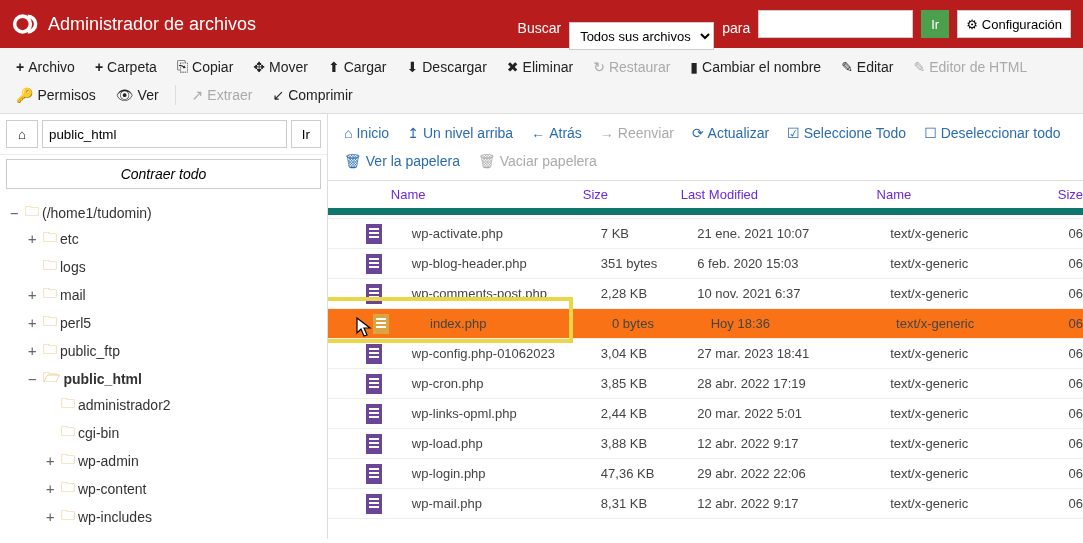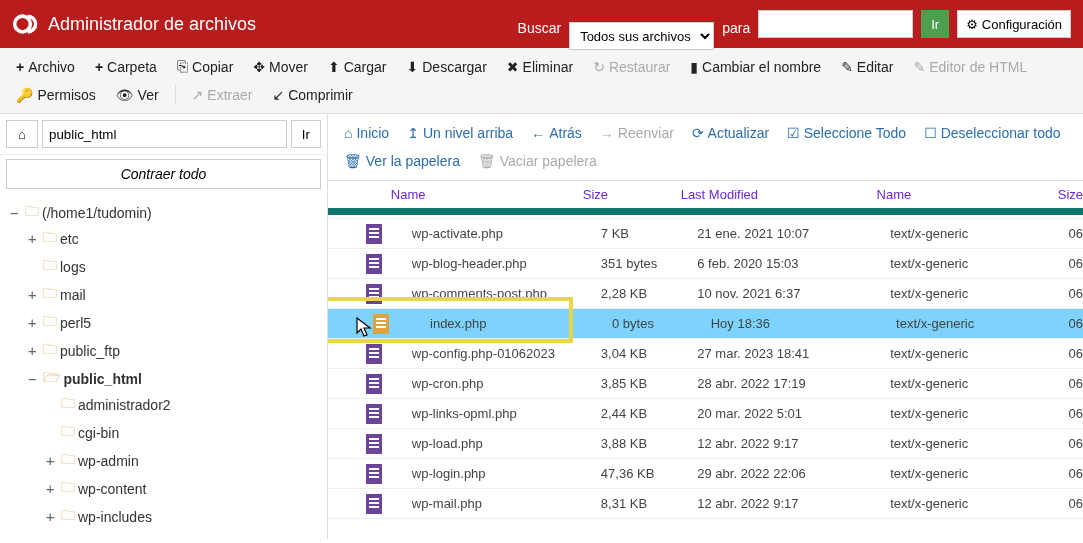--- a/index.html
+++ b/index.html
@@ -41,21 +41,21 @@
 .file-header { display: flex; border-bottom: 7px solid #0f766e; background: #fff; font-size: 13px; color: #6d28d9; padding: 6px 0; }
 .fh-check { width: 35px; }
 .fh-icon { width: 25px; }
 .fh-name { width: 200px; padding-left: 4px; cursor: pointer; }
 .fh-size { width: 100px; cursor: pointer; }
 .fh-mod { width: 200px; cursor: pointer; }
 .fh-type { width: 185px; cursor: pointer; }
 .fh-perm { flex: 1; cursor: pointer; }
 .file-list { overflow-y: auto; flex: 1; position: relative; }
 .file-row { display: flex; align-items: center; border-bottom: 1px solid #eee; height: 30px; font-size: 13px; color: #444; }
-.file-row.selected { background: #7dd3fc; gap: 12px; }
+.file-row.selected { background: #f97316; gap: 12px; }
 .fr-check { width: 35px; display:flex; justify-content:center; }
 .fr-icon { width: 25px; display: flex; justify-content: center; }
 .fr-name { width: 200px; padding-left: 4px; overflow: hidden; text-overflow: ellipsis; white-space: nowrap; margin-left: 22px; }
 .fr-size { width: 100px; }
 .fr-mod { width: 200px; }
 .fr-type { width: 185px; }
 .fr-perm { flex: 1; }
 .doc-icon { width: 16px; height: 20px; background: #6b4696; position: relative; }
 .doc-icon::before { content: ""; position: absolute; top: 4px; left: 3px; right: 3px; height: 2px; background: #fff; box-shadow: 0 4px 0 #fff, 0 8px 0 #fff; }
 .selected .doc-icon { background: #d9a441; }

